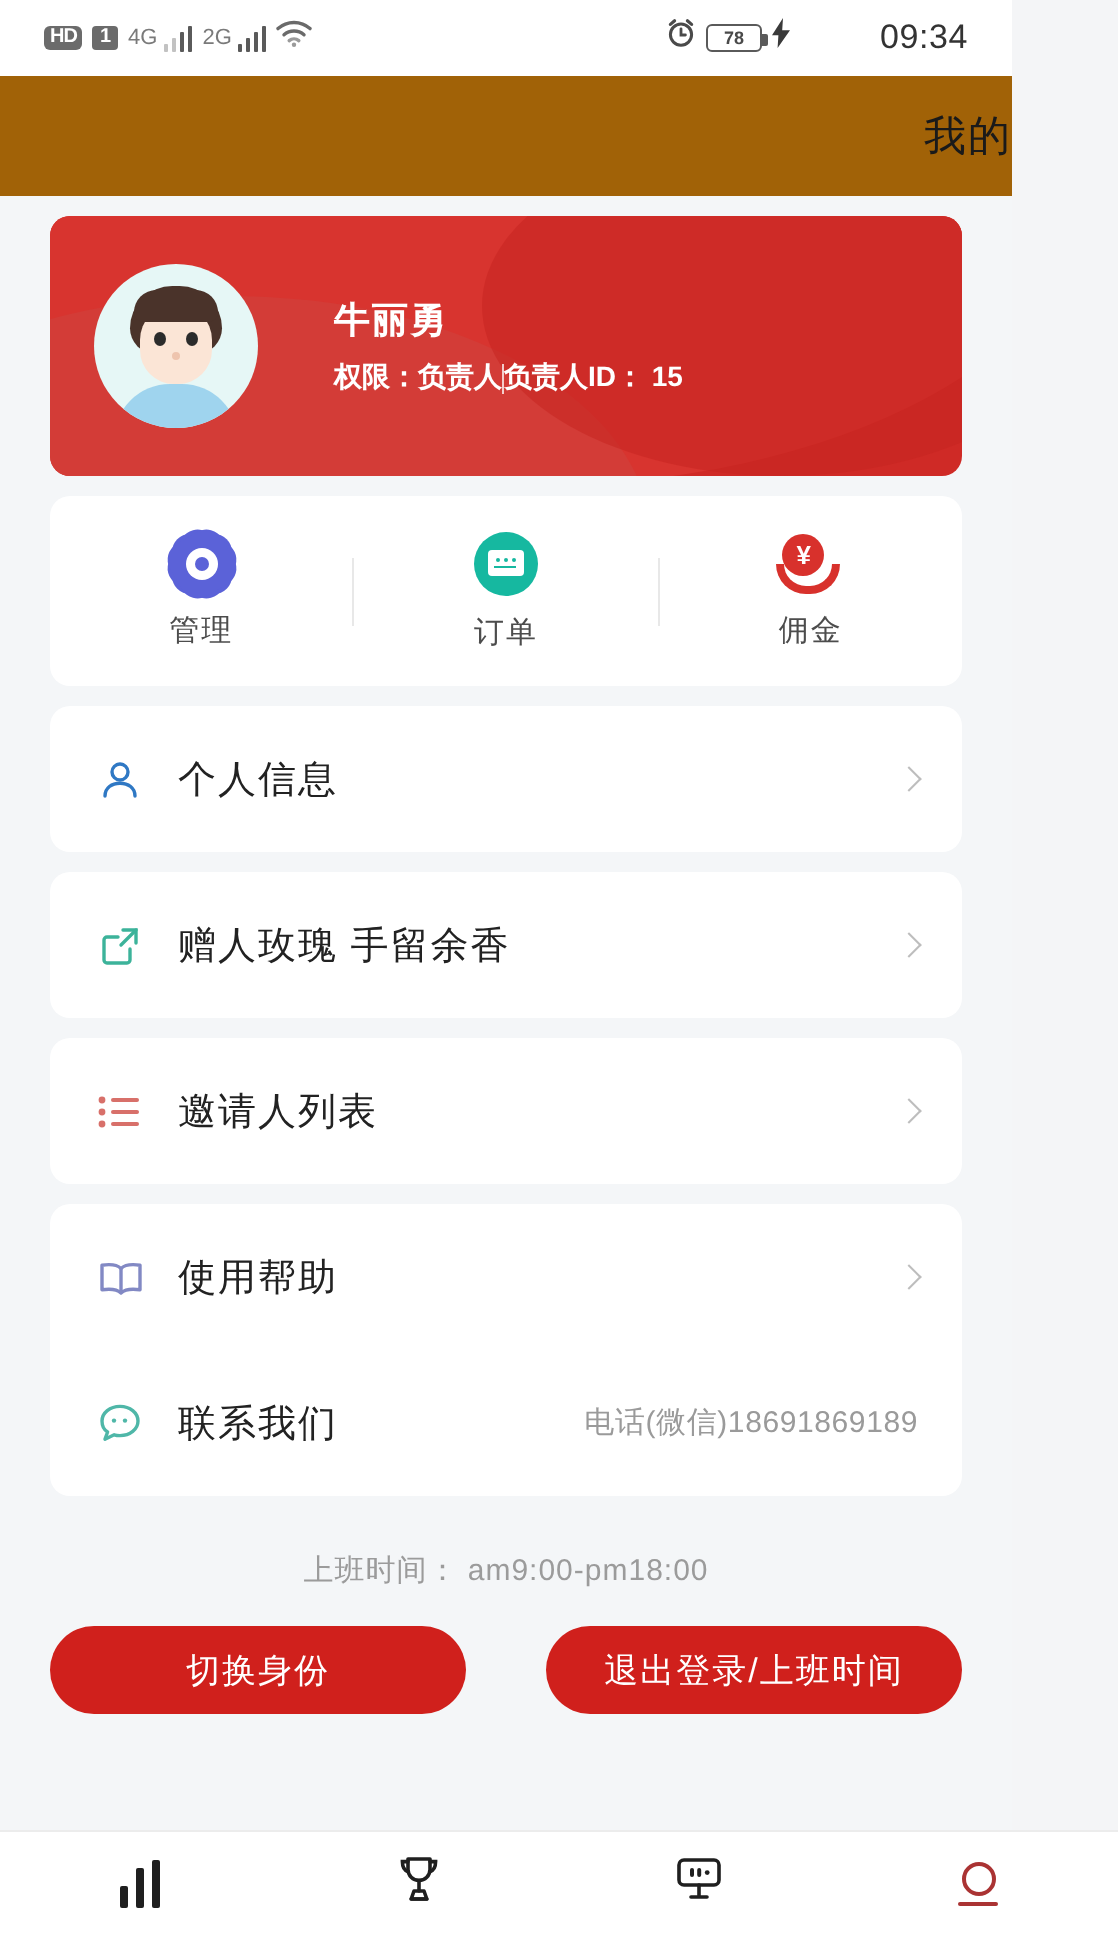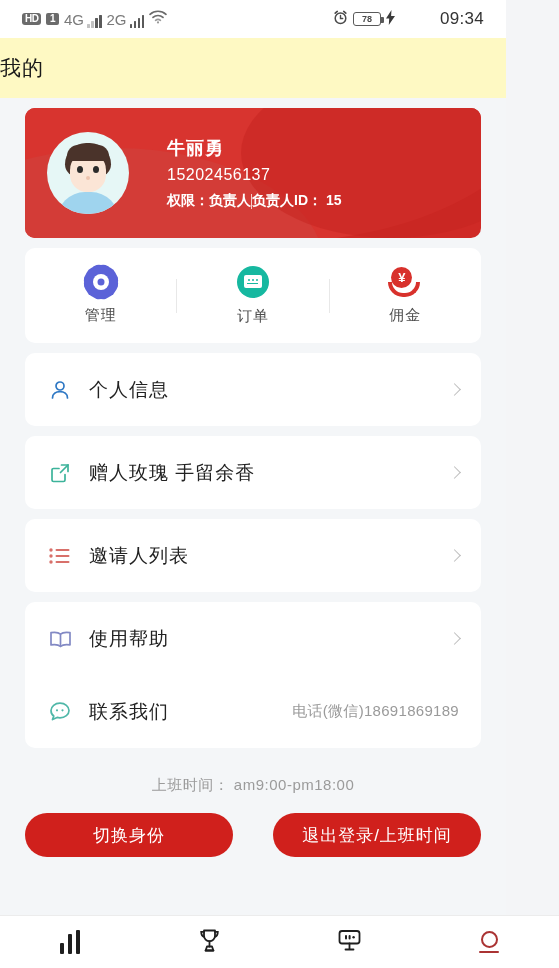--- a/index.html
+++ b/index.html
@@ -20,41 +20,41 @@
   .sb-left, .sb-right { display:flex; align-items:center; gap:5px; }
   .hd-badge {
     font-size:10px; font-weight:bold; color:#fff; background:#6b6b6b;
     border-radius:3px; padding:1px 3px; line-height:1; letter-spacing:-0.5px;
   }
   .sim-badge {
     font-size:10px; font-weight:bold; color:#fff; background:#6b6b6b;
     border-radius:2px; padding:1px 3.5px; line-height:1;
   }
   .sig { display:flex; align-items:flex-end; gap:2px; }
-  .sig .gtxt { font-size:15px; color:#7a7a7a; margin-right:1px; align-self:flex-start; }
+  .sig .gtxt { font-size:11px; color:#7a7a7a; margin-right:1px; align-self:flex-start; }
   .bars { display:flex; align-items:flex-end; gap:1.5px; height:13px; }
   .bars i { width:2.5px; background:#5a5a5a; display:block; border-radius:0.5px; }
   .bars i:nth-child(1){height:4px;} .bars i:nth-child(2){height:7px;}
   .bars i:nth-child(3){height:10px;} .bars i:nth-child(4){height:13px;}
   .bars.dim i:nth-child(1),.bars.dim i:nth-child(2){background:#c2c2c2;}
   .batt {
     width:28px; height:14px; border:1.6px solid #5a5a5a; border-radius:3px;
     display:flex; align-items:center; justify-content:center;
     font-size:9px; color:#4a4a4a; font-weight:600; position:relative;
   }
   .batt::after {
     content:""; position:absolute; right:-4px; top:4px;
     width:2.5px; height:6px; background:#5a5a5a; border-radius:0 1px 1px 0;
   }
   .clock { font-size:17px; color:#333; letter-spacing:0.3px;margin-left:40px; }
 
   
   .header {
-    height:60px; background:#fef9c3;
-    display:flex; align-items:center; justify-content:flex-start;
+    height:60px; background:#a16207;
+    display:flex; align-items:center; justify-content:flex-end;
   }
   .header-title { font-size:21px; color:#1a1a1a; font-weight:500; letter-spacing:1px; }
 
   .scroll { padding:0 25px; }
 
   
   .profile-card {
     margin-top:10px; height:130px; border-radius:10px;
     background:#cf2a26; position:relative; overflow:hidden;
     display:flex; align-items:center; padding-left:22px;
@@ -259,21 +259,20 @@
         <span class="av-hair"></span>
         <span class="av-face"></span>
         <span class="av-fringe"></span>
         <span class="av-eye l"></span>
         <span class="av-eye r"></span>
         <span class="av-nose"></span>
         <span class="av-body"></span>
       </div>
       <div class="prof-info">
         <div class="prof-name">牛丽勇</div>
-        <div class="prof-phone">15202456137</div>
         <div class="prof-meta">
           <span>权限：负责人</span>
           <span class="meta-div"></span>
           <span>负责人ID： 15</span>
         </div>
       </div>
     </div>
 
     <div class="quick">
       <div class="quick-item">

